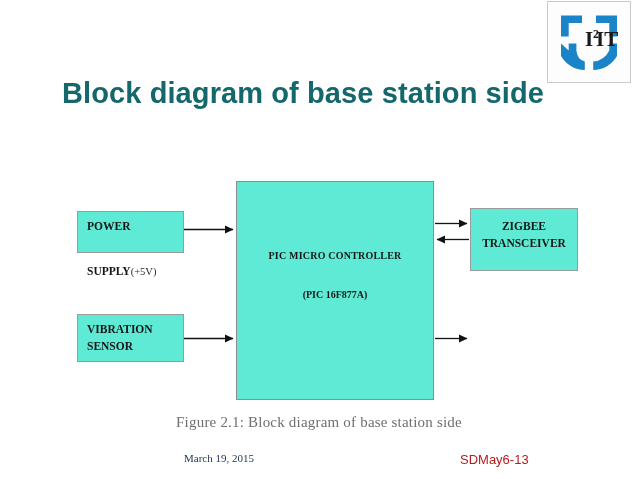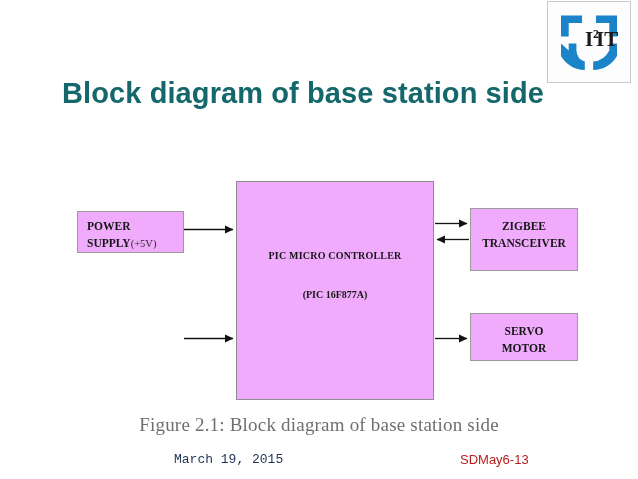--- a/index.html
+++ b/index.html
@@ -64,21 +64,21 @@
     left: 0;
     top: 0;
     width: 638px;
     height: 479px;
   }
 
   .node {
     position: absolute;
     box-sizing: border-box;
     border: 1px solid #9b9b9b;
-    background: #f0abfc;
+    background: #5eead4;
     font-family: "Liberation Serif", serif;
     font-weight: bold;
     color: #161616;
     font-size: 11.5px;
     line-height: 1.45;
   }
   .node .node-label {
     display: block;
     white-space: pre-line;
   }
@@ -88,21 +88,21 @@
   }
 
   
   #node-power-supply {
     left: 77px;
     top: 211px;
     width: 107px;
     height: 42px;
   }
   #node-power-supply .ps-line1 { display: block; }
-  #node-power-supply .ps-line2 { display: block; }
+  #node-power-supply .ps-line2 { display: block; margin-top: 28px; }
   #node-power-supply .ps-volt {
     font-weight: normal;
     font-size: 10.5px;
     color: #2a2a2a;
   }
 
   
   #node-vibration-sensor {
     left: 77px;
     top: 314px;
@@ -171,32 +171,32 @@
   }
 
   
   .figure-caption {
     position: absolute;
     left: 0;
     top: 414px;
     width: 638px;
     text-align: center;
     font-family: "Liberation Serif", serif;
-    font-size: 19px;
+    font-size: 15px;
     color: #6f6f6f;
     letter-spacing: 0.2px;
   }
 
   
   .footer-date {
     position: absolute;
-    left: 174px;
+    left: 184px;
     top: 452px;
-    font-family: Liberation Mono, monospace;
-    font-size: 13px;
+    font-family: Liberation Serif, serif;
+    font-size: 11px;
     color: #1f3355;
   }
   .footer-team {
     position: absolute;
     left: 460px;
     top: 452px;
     font-family: "Liberation Sans", sans-serif;
     font-size: 13px;
     color: #b91c1c;
   }
@@ -247,41 +247,39 @@
       <line x1="469" y1="239.5" x2="437" y2="239.5" stroke="#121212" stroke-width="1.3" marker-end="url(#arrL)"></line>
 
       <line x1="435" y1="338.5" x2="467" y2="338.5" stroke="#121212" stroke-width="1.3" marker-end="url(#arrR)"></line>
     </svg>
 
     <div class="node node-left-text" id="node-power-supply">
       <span class="ps-line1">POWER</span>
       <span class="ps-line2"><span>SUPPLY</span><span class="ps-volt">(+5V)</span></span>
     </div>
 
+    <div class="node node-left-text" id="node-vibration-sensor">
+      <span class="node-label">VIBRATION
+SENSOR</span>
+    </div>
 
     <div class="node" id="node-microcontroller">
       <div class="mcu-inner">
         <span class="mcu-line1">PIC MICRO CONTROLLER</span>
         <span class="mcu-line2">(PIC 16F877A)</span>
       </div>
     </div>
 
     <div class="node" id="node-zigbee">
       <div class="zb-inner">
         <span class="node-label">ZIGBEE
 TRANSCEIVER</span>
       </div>
     </div>
 
-    <div class="node" id="node-servo">
-      <div class="sv-inner">
-        <span class="node-label">SERVO
-MOTOR</span>
-      </div>
-    </div>
 
     <div class="figure-caption">Figure 2.1: Block diagram of base station side</div>
   </div>
 
   <div class="footer-date">March 19, 2015</div>
   <div class="footer-team">SDMay6-13</div>
 
 </div>
 
 </body></html>

